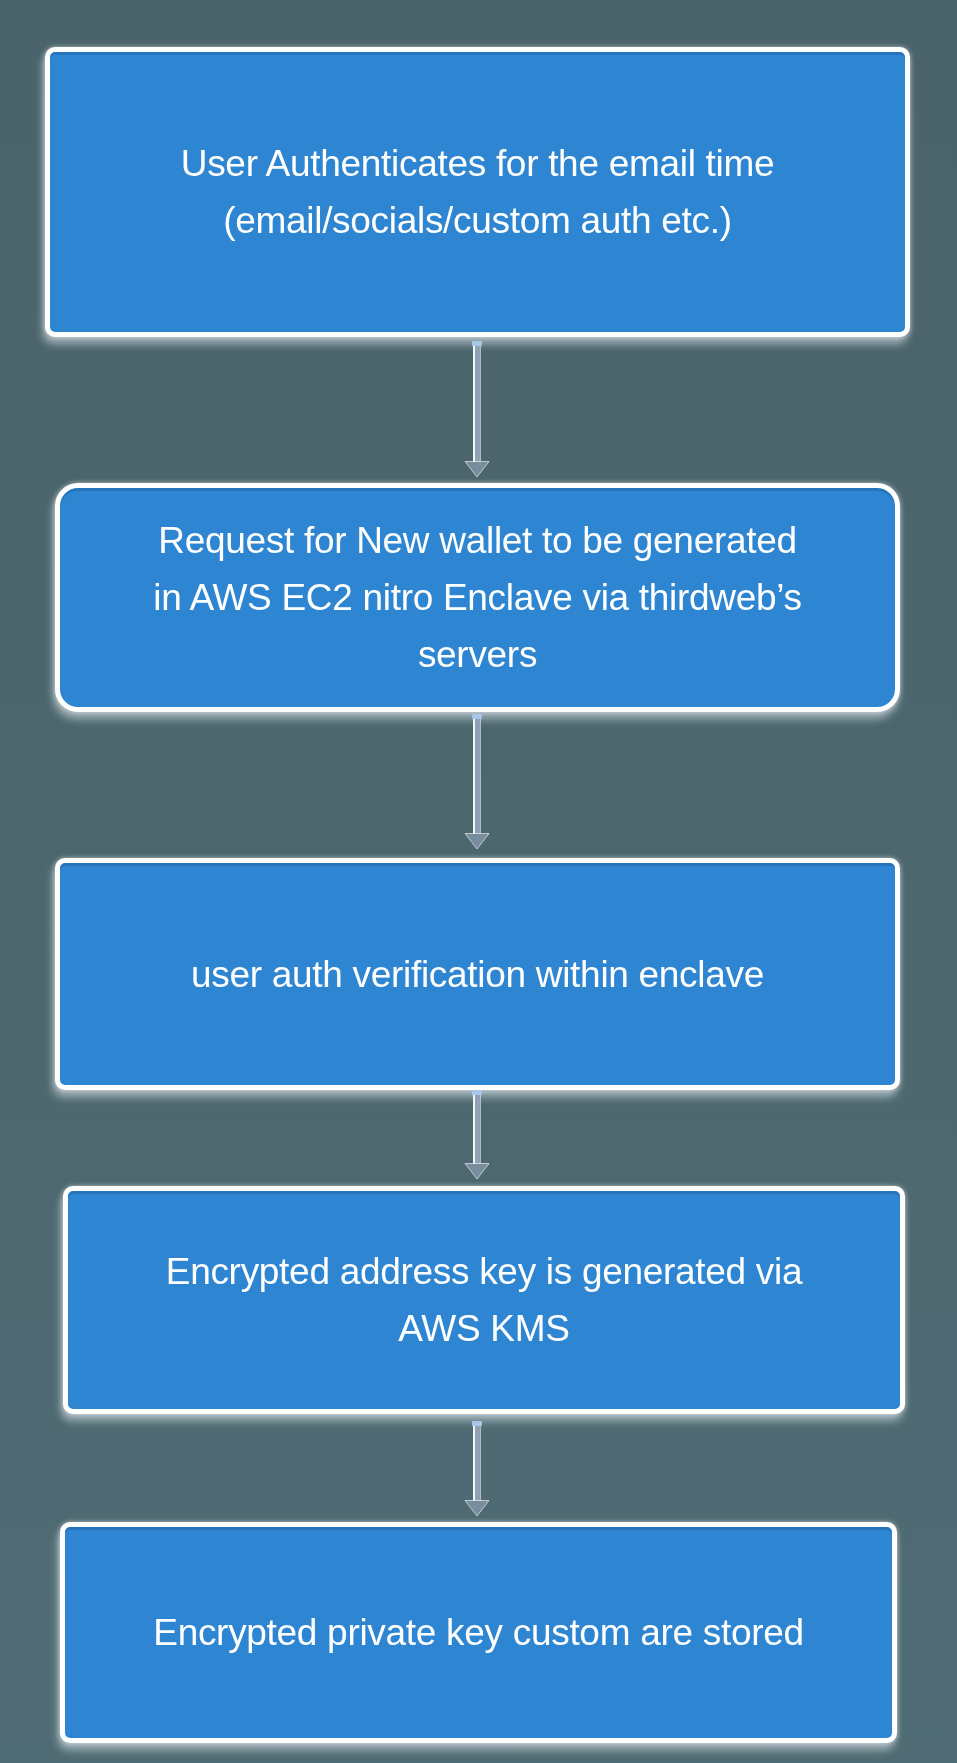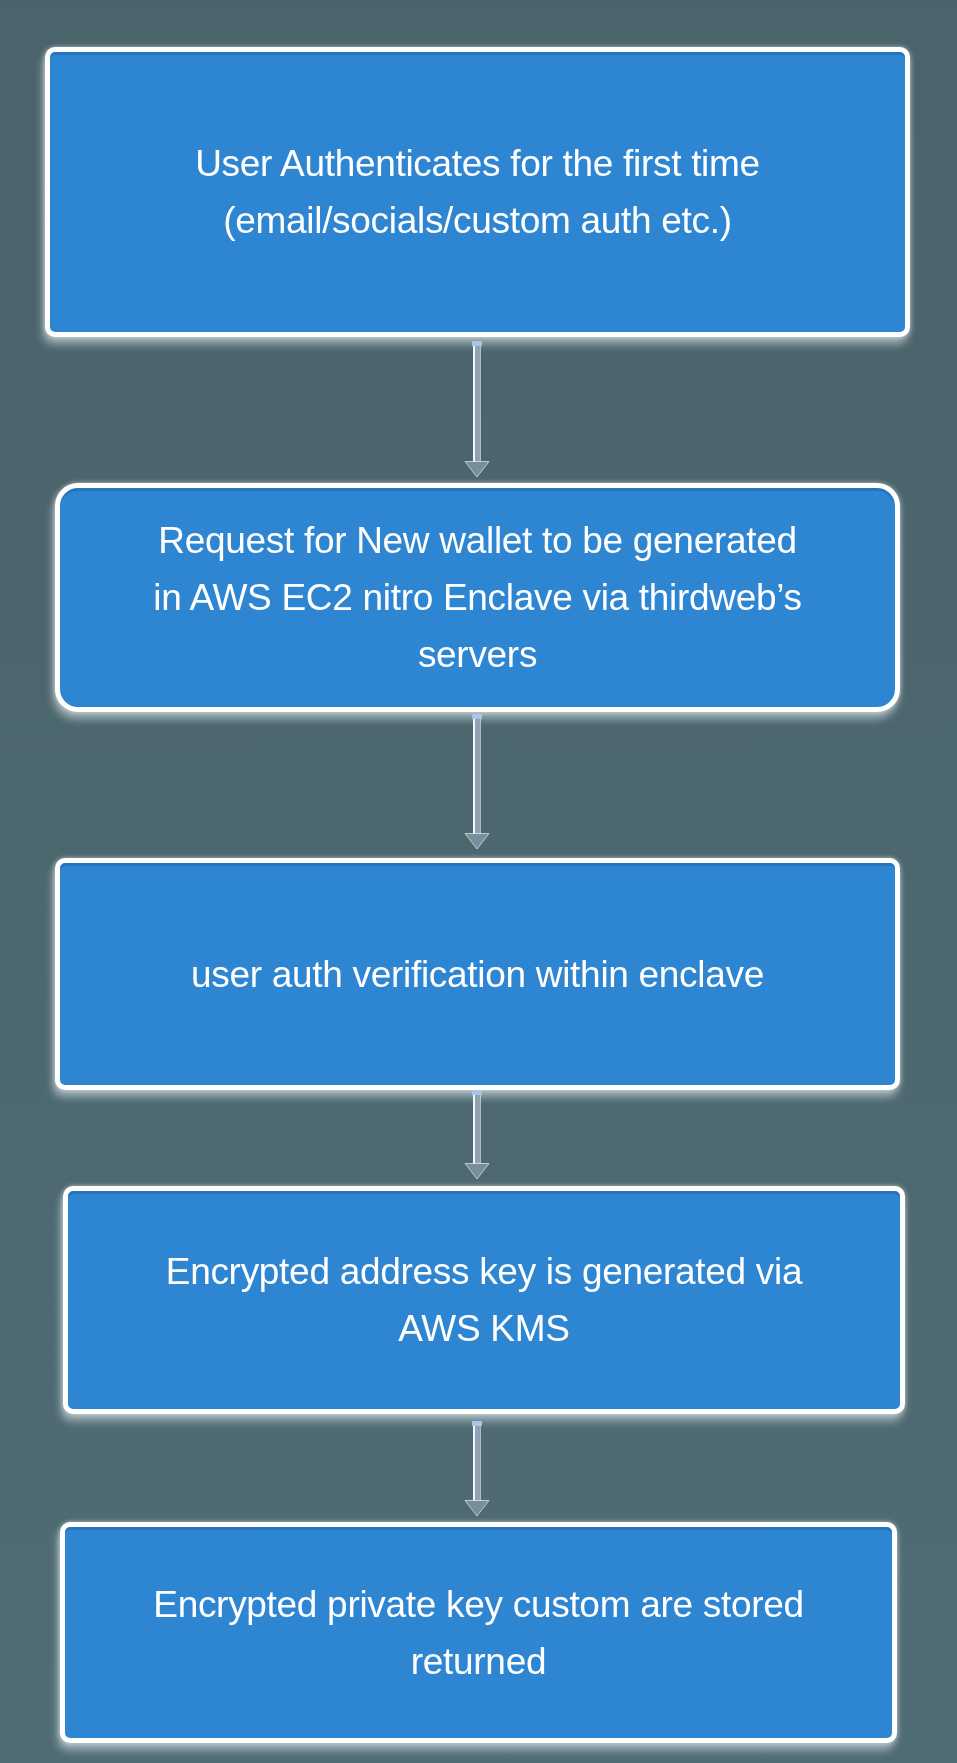--- a/index.html
+++ b/index.html
@@ -78,21 +78,21 @@
     display: block;
     margin-top: -1px;
   }
 </style>
 </head>
 <body>
 
 <div class="canvas">
 
   <div class="flow-box" style="left:45px; top:47px; width:865px; height:290px;">
-    <span class="line">User Authenticates for the first time</span>
+    <span class="line">User Authenticates for the email time</span>
     <span class="line">(email/socials/custom auth etc.)</span>
   </div>
 
   <div class="flow-arrow" style="left:464px; top:341px; height:137px;">
     <div class="nub"></div>
     <div class="stem"></div>
     <svg class="head" width="26" height="17" viewBox="0 0 26 17">
       <polygon points="1,0.5 25,0.5 13,16" fill="var(--arrow_head)" stroke="rgba(255,255,255,0.6)" stroke-width="1"></polygon>
     </svg>
   </div>
@@ -131,16 +131,15 @@
   <div class="flow-arrow" style="left:464px; top:1421px; height:96px;">
     <div class="nub"></div>
     <div class="stem"></div>
     <svg class="head" width="26" height="17" viewBox="0 0 26 17">
       <polygon points="1,0.5 25,0.5 13,16" fill="var(--arrow_head)" stroke="rgba(255,255,255,0.6)" stroke-width="1"></polygon>
     </svg>
   </div>
 
   <div class="flow-box" style="left:60px; top:1522px; width:837px; height:221px;">
     <span class="line">Encrypted private key custom are stored</span>
-    <span class="line">returned</span>
   </div>
 
 </div>
 
 </body></html>

